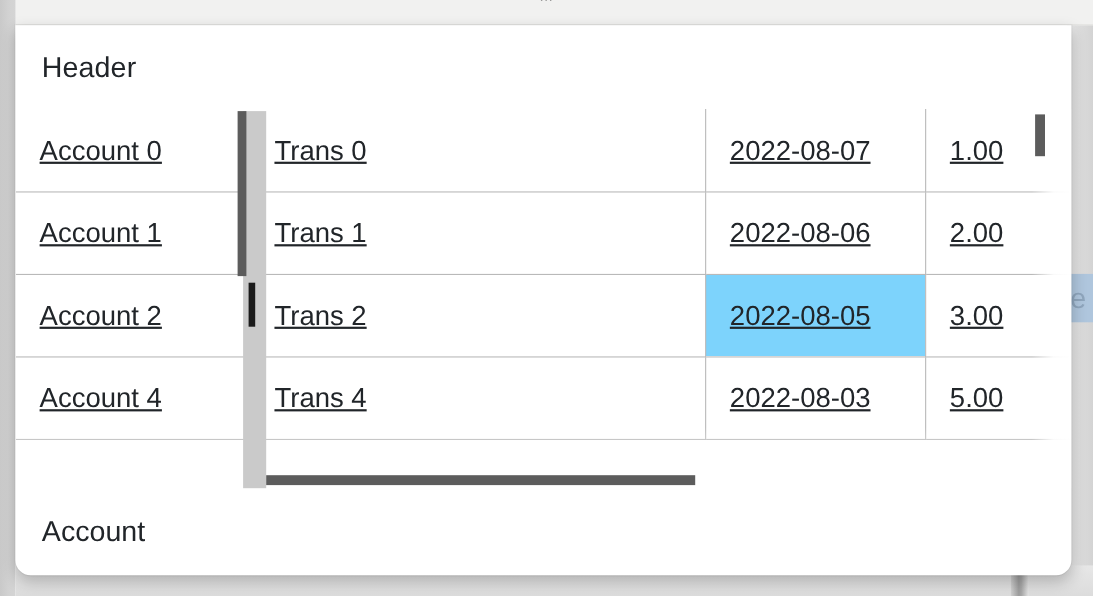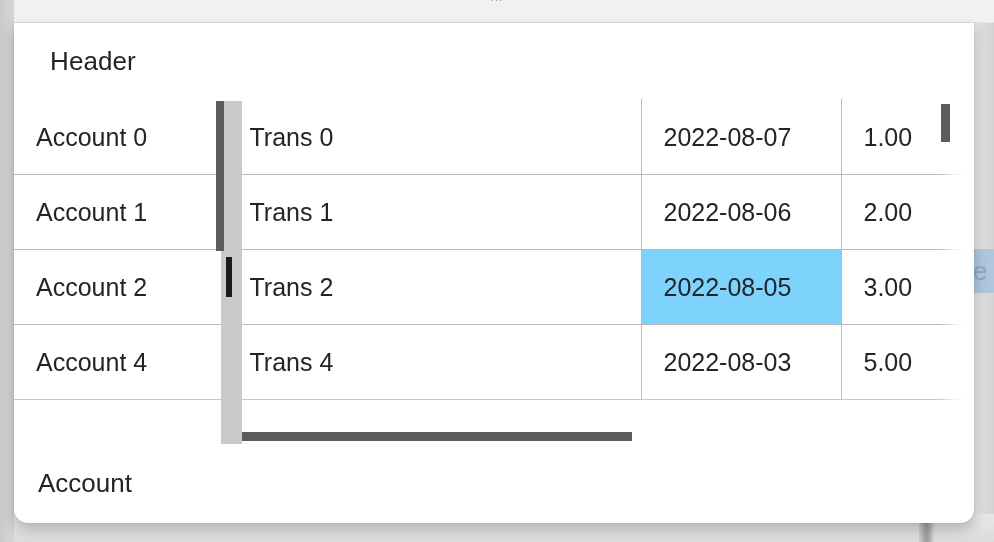--- a/index.html
+++ b/index.html
@@ -108,21 +108,20 @@
     height: 76px;
     padding: 0 0 0 24px;
     display: flex;
     align-items: center;
     box-sizing: border-box;
   }
   .dialog-header-title {
     font-size: 26px;
     color: #212529;
     letter-spacing: 0.1px;
-    margin-left: 12px;
   }
 
   .dialog-body {
     flex: 1 1 auto;
     position: relative;
     overflow: hidden;
   }
 
   
   .table-viewport {
@@ -144,20 +143,21 @@
   }
   .data-table td {
     height: 75px;
     padding: 0 0 0 22px;
     border-bottom: 1px solid #b9b9b9;
     border-right: 1px solid #b9b9b9;
     vertical-align: middle;
     white-space: nowrap;
     overflow: hidden;
     box-sizing: border-box;
+    text-decoration: underline;
   }
   .data-table tr:first-child td { border-top: 1px solid transparent; }
   .col-account { width: 213px; border-right-color: transparent !important; padding-left: 22px; }
   .col-trans   { width: 414px; }
   .col-date    { width: 200px; }
   .col-amount  { width: 133px; border-right-color: transparent !important; }
   .cell-selected { background: #7dd3fc; }
 
   
   .table-right-fade {

